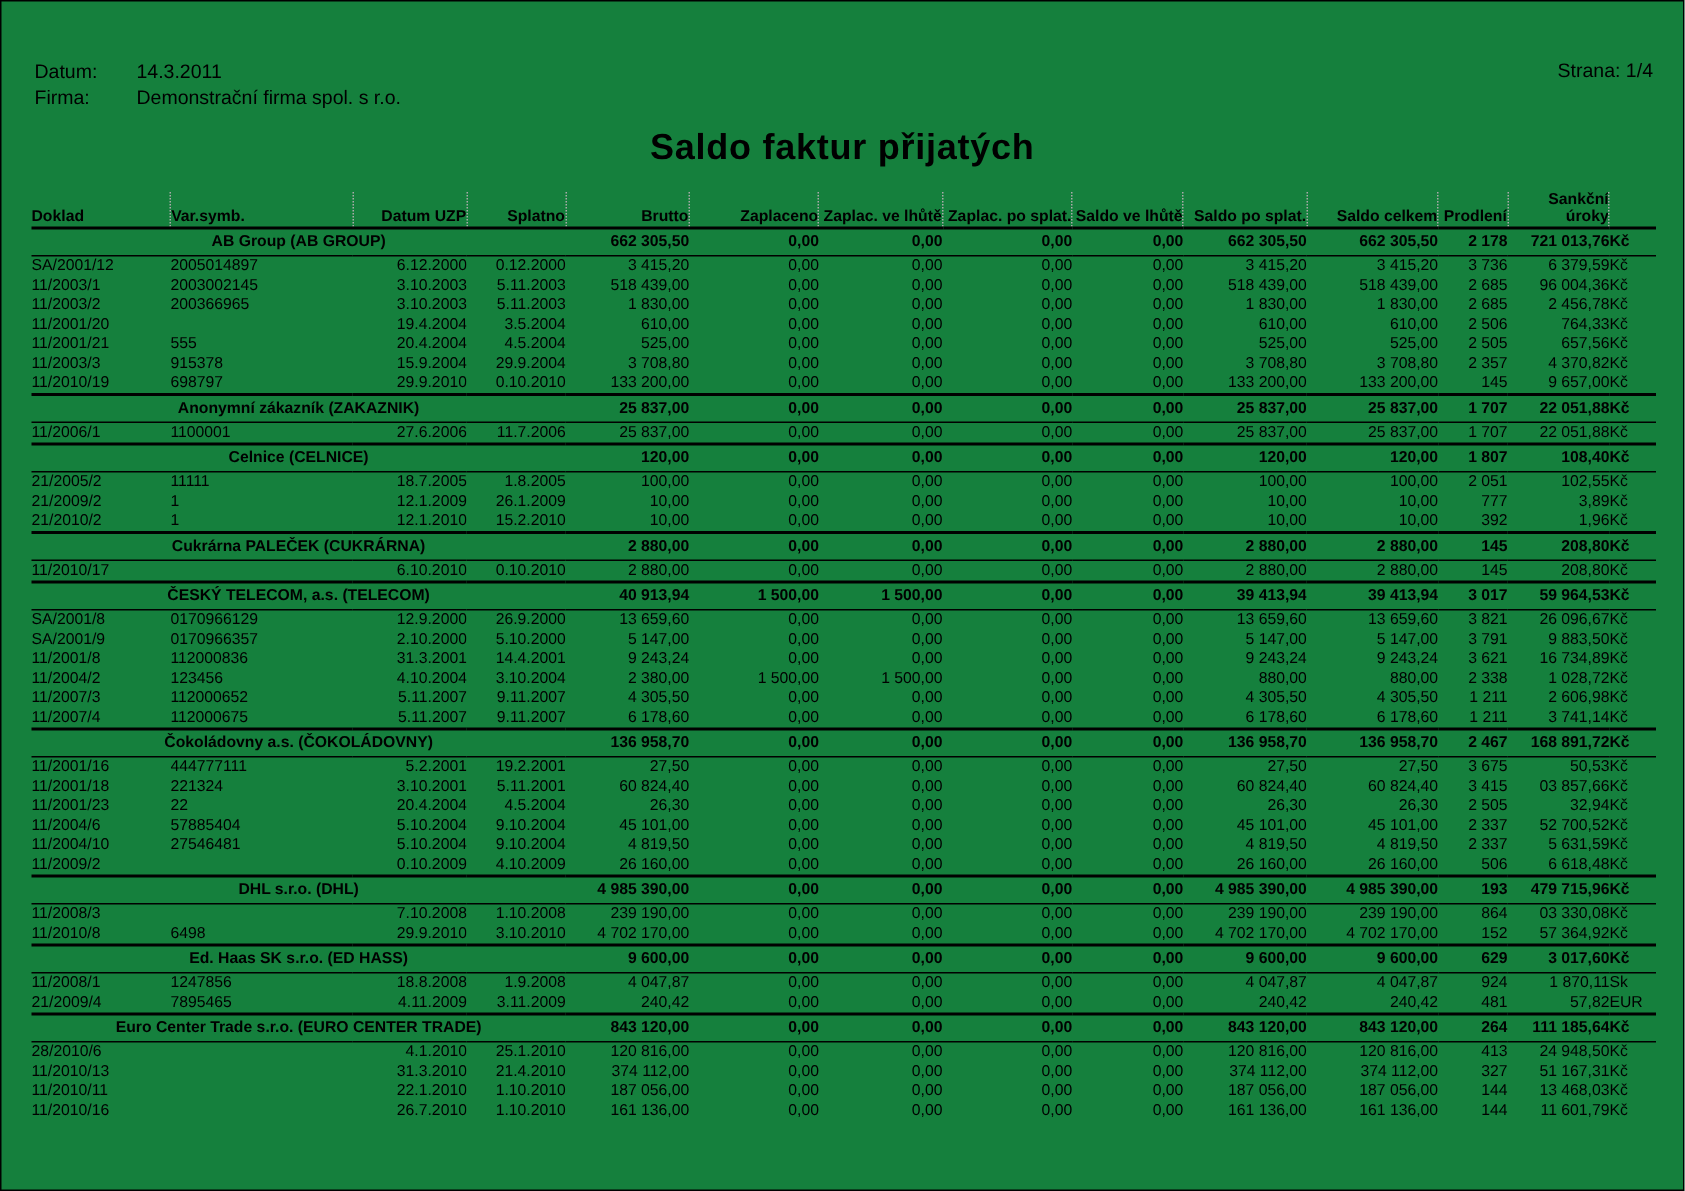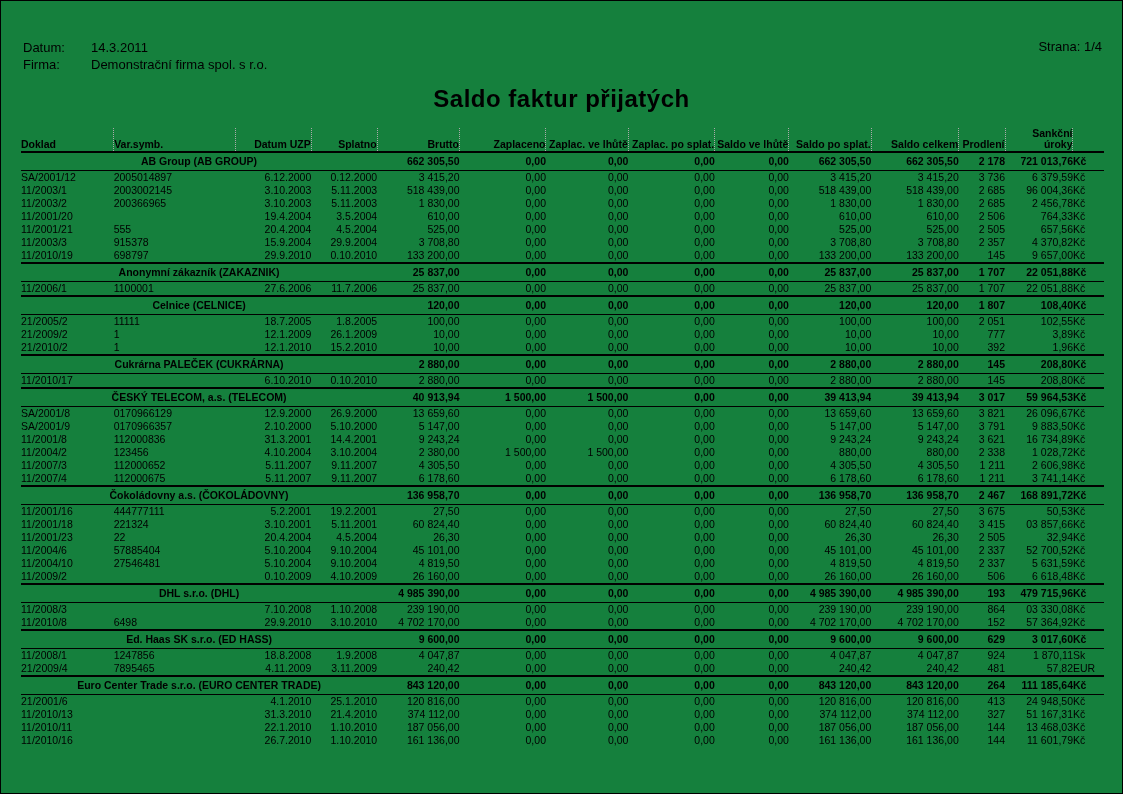--- a/index.html
+++ b/index.html
@@ -654,21 +654,21 @@
             <td class="c6">0,00</td>
             <td class="c7">0,00</td>
             <td class="c8">0,00</td>
             <td class="c9">843 120,00</td>
             <td class="c10">843 120,00</td>
             <td class="c11">264</td>
             <td class="c12">111 185,64</td>
             <td class="c13">Kč</td>
           </tr>
           <tr>
-            <td class="c0">21/2001/6</td>
+            <td class="c0">28/2010/6</td>
             <td class="c1"></td>
             <td class="c2">4.1.2010</td>
             <td class="c3">25.1.2010</td>
             <td class="c4">120 816,00</td>
             <td class="c5">0,00</td>
             <td class="c6">0,00</td>
             <td class="c7">0,00</td>
             <td class="c8">0,00</td>
             <td class="c9">120 816,00</td>
             <td class="c10">120 816,00</td>

